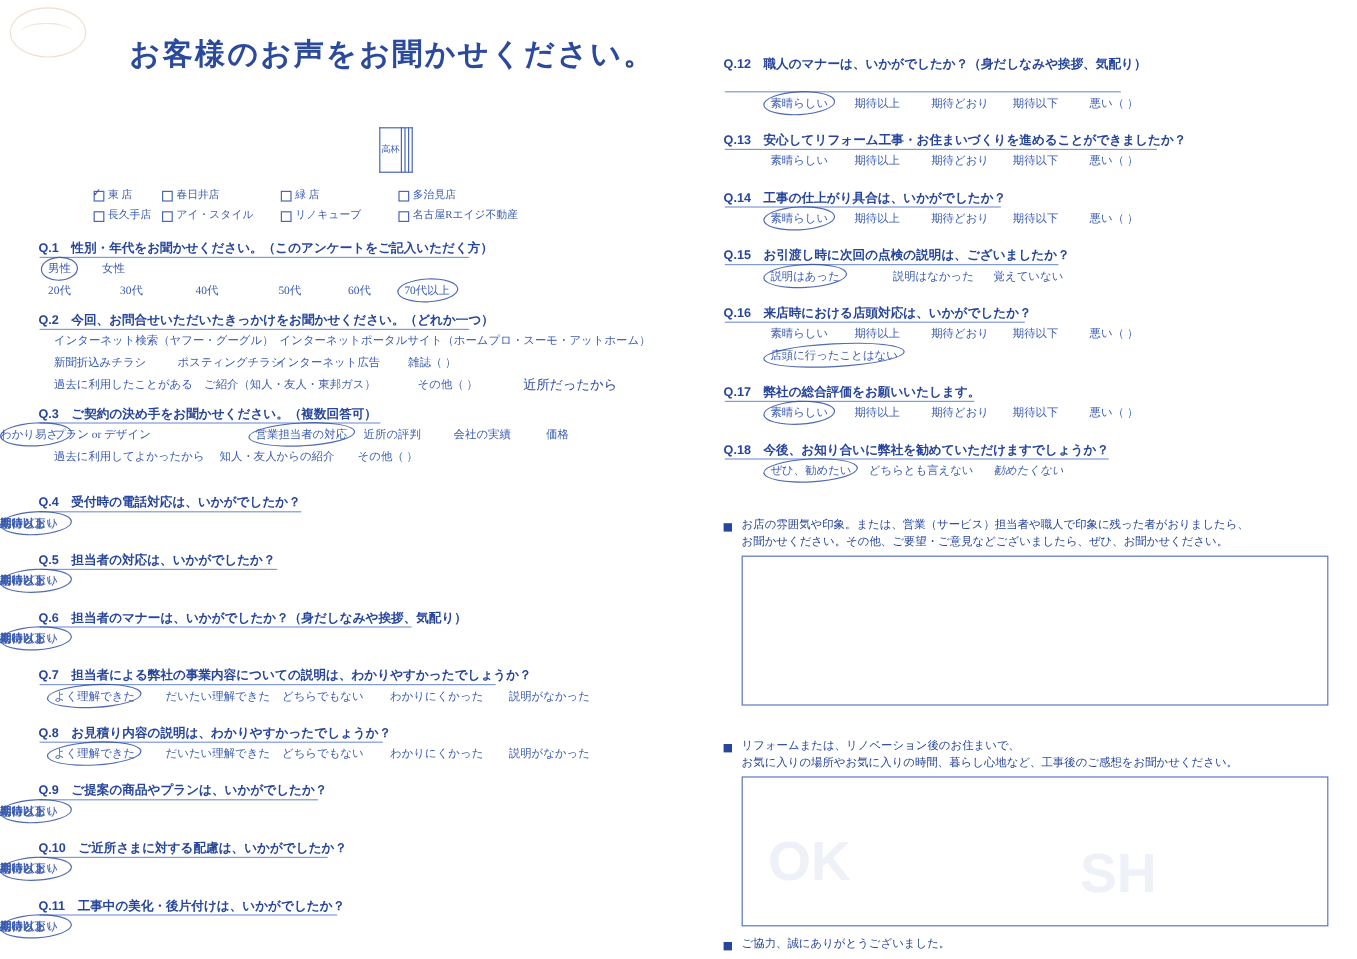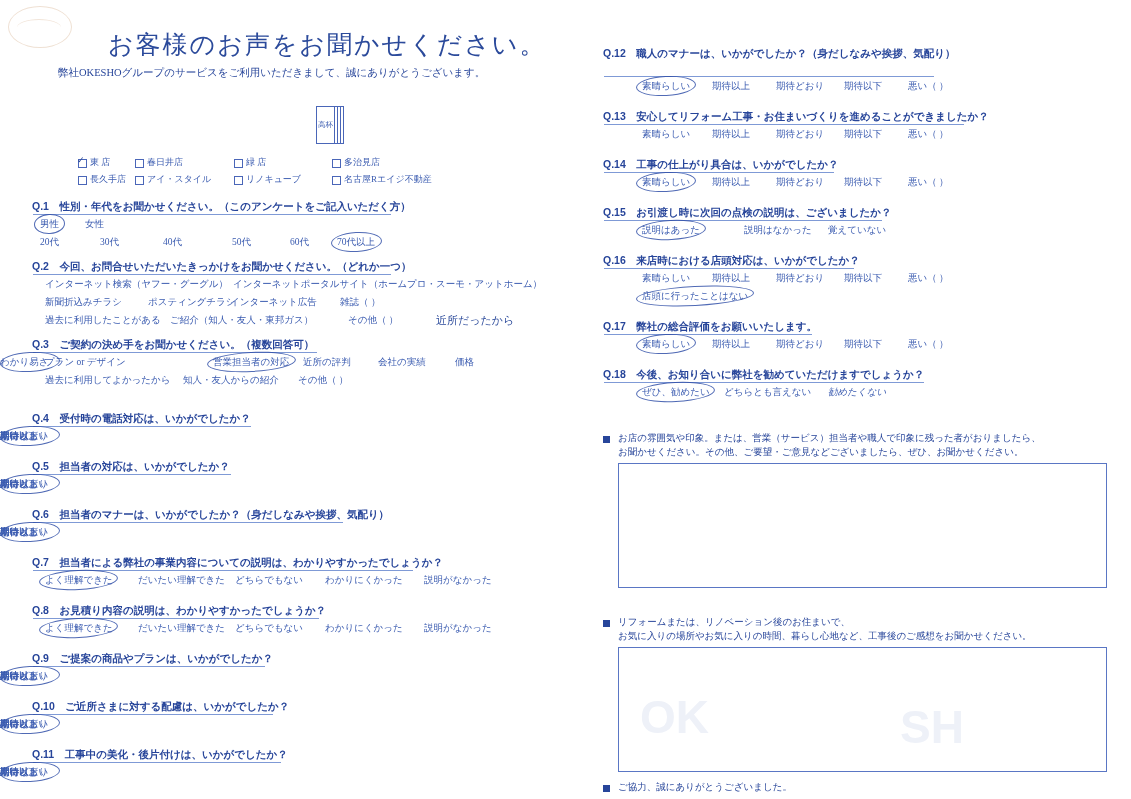--- a/index.html
+++ b/index.html
@@ -4,21 +4,21 @@
 <style>
   html,body{margin:0;padding:0;}
   body{
     width:1131px;height:799px;background:#ffffff;
     font-family:"Liberation Serif","DejaVu Serif",serif;
     color:#2b4a9b;overflow:hidden;position:relative;
   }
   .page{position:absolute;inset:0;}
   
   .t{position:absolute;white-space:nowrap;}
-  .ttl{font-family:"Liberation Sans","DejaVu Sans",sans-serif;font-weight:normal;}
+  .ttl{font-family:"Liberation Sans","DejaVu Sans",sans-serif;font-weight:bold;}
   .q{font-family:"Liberation Sans","DejaVu Sans",sans-serif;font-weight:bold;font-size:10.5px;color:#27459a;}
   .opt{font-size:9.5px;color:#3a5bb0;}
   
   .qline{position:absolute;height:1px;background:#7f9ad6;}
   
   .ell{position:absolute;border:1.4px solid #3150a8;border-radius:50%;
        transform:rotate(-3deg);opacity:.85;}
   .hand{position:absolute;font-family:Liberation Serif, serif;
         color:#2b4a9b;font-size:11px;}
   
@@ -52,21 +52,20 @@
 <body>
 
 <div class="page">
 
   <div class="stamp"></div>
 
   <div class="wm" style="left:640px;top:690px;">OK</div>
   <div class="wm" style="left:900px;top:700px;">SH</div>
 
   <div class="t ttl" id="doc-title">お客様のお声をお聞かせください。</div>
-  <div class="t lead" style="left:58px;top:66px;">弊社OKESHOグループのサービスをご利用いただきまして、誠にありがとうございます。</div>
 
   <table class="grid" style="left:316px;top:106px;">
     <tbody>
     <tr>
       <td class="cellbig" style="height:34px;">高杯</td>
       <td style="height:34px;"></td>
       <td style="height:34px;"></td>
       <td style="height:34px;"></td>
     </tr>
   </tbody>

